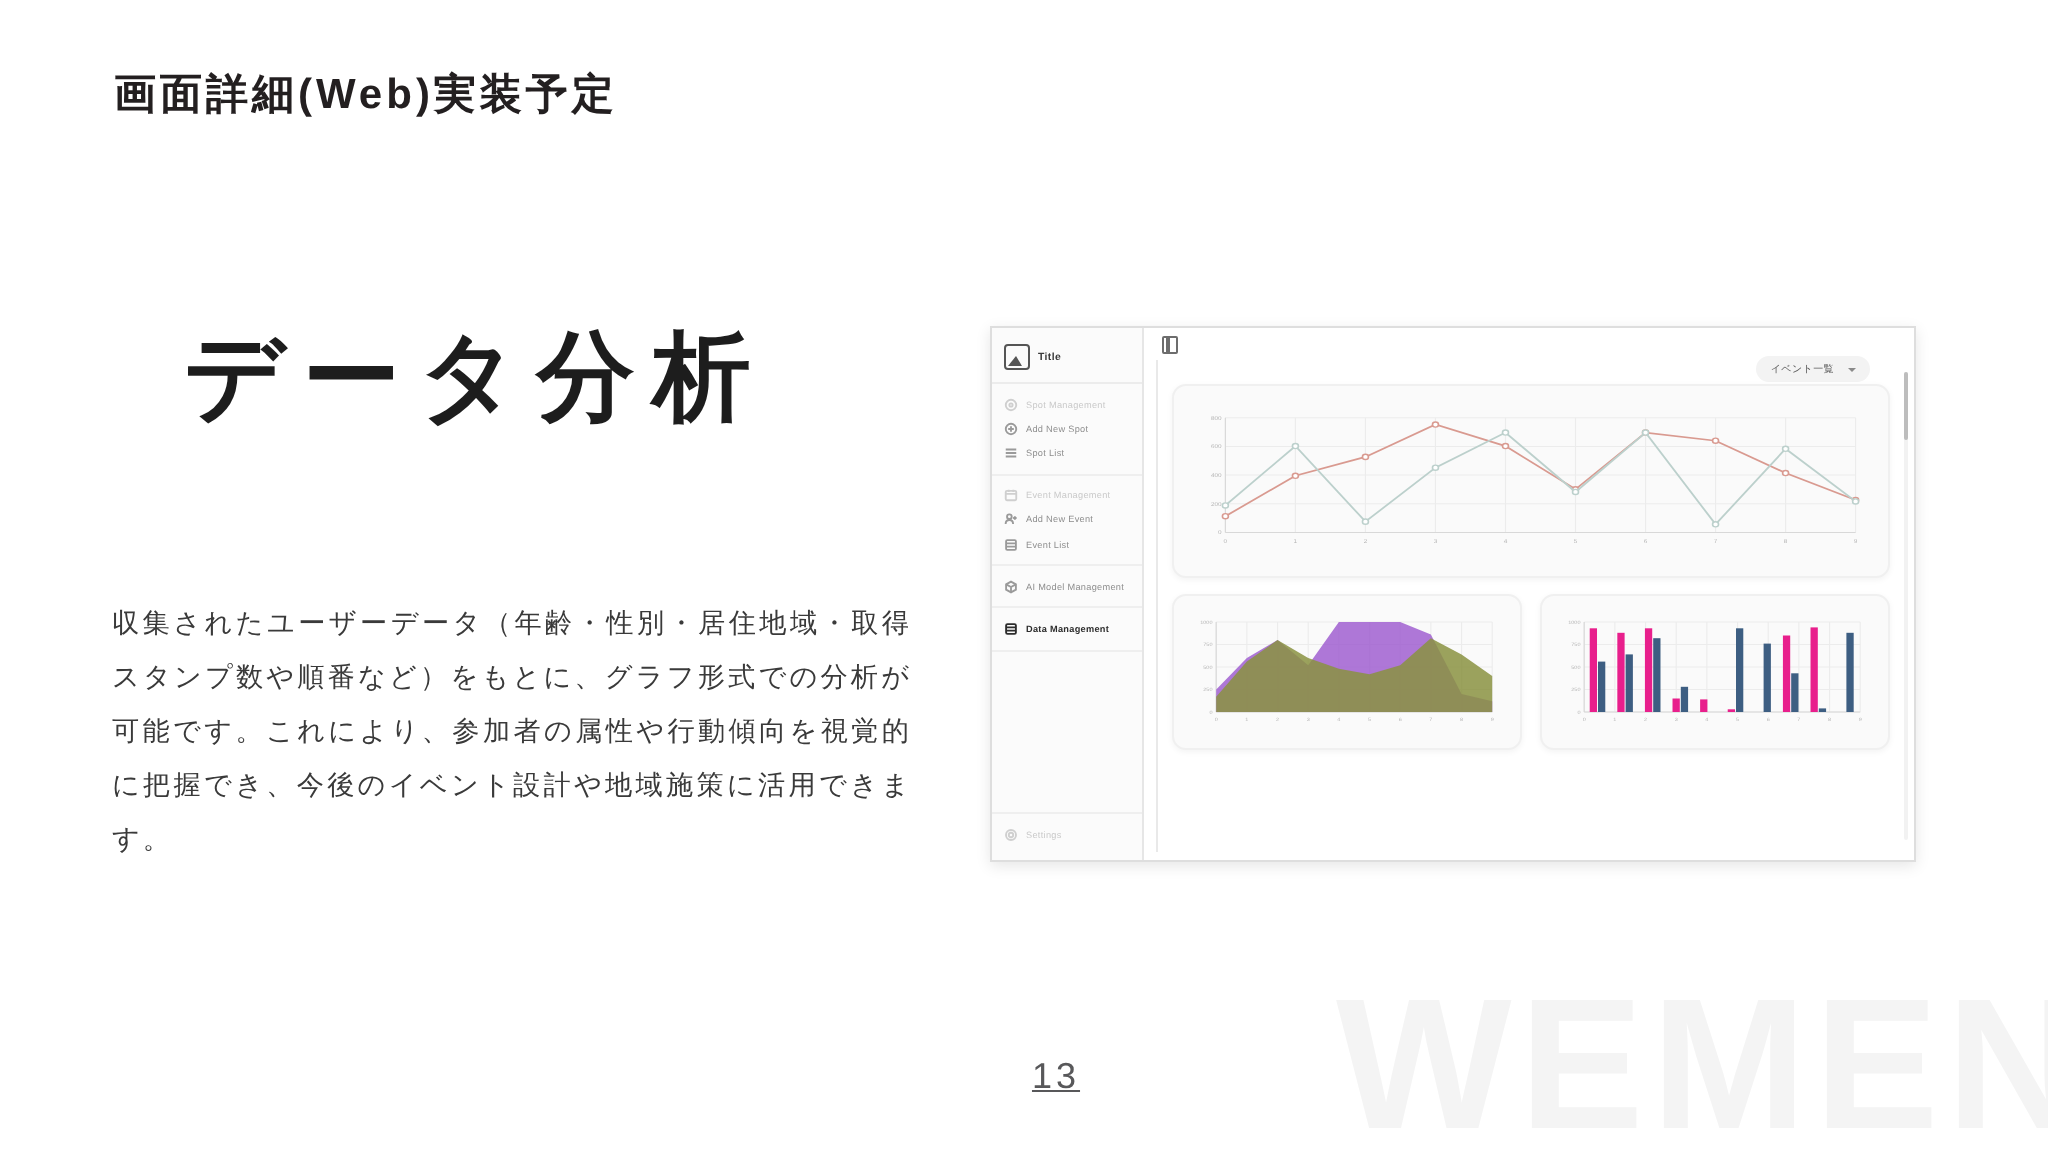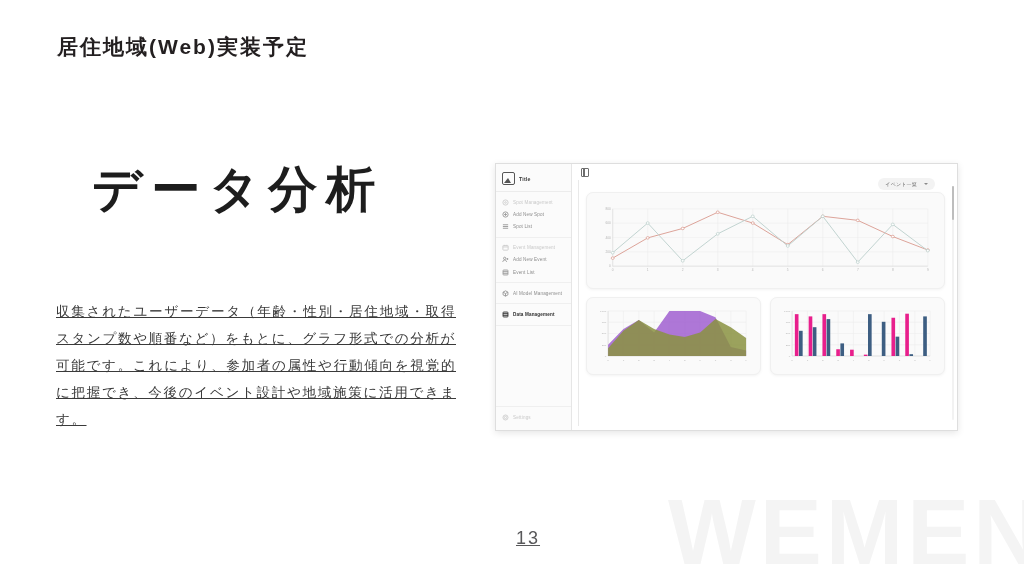--- a/index.html
+++ b/index.html
@@ -47,21 +47,20 @@
     position: absolute;
     left: 56px;
     top: 284px;
     width: 400px;
     font-size: 13.6px;
     line-height: 2.0;
     letter-spacing: 1.5px;
     color: #3a3a3a;
     text-align: justify;
     text-justify: inter-character;
-    text-decoration: underline;
   }
 
   
   .page-number {
     position: absolute;
     left: 16px;
     top: 528px;
     width: 1024px;
     text-align: center;
     font-size: 18px;
@@ -277,21 +276,21 @@
     left: 0; top: 0;
     width: 2px;
     height: 34px;
     background: #bdbdbd;
     border-radius: 1px;
   }
 </style>
 </head>
 <body>
 
-<div class="slide-title">居住地域(Web)実装予定</div>
+<div class="slide-title">画面詳細(Web)実装予定</div>
 
 <div class="big-heading">データ分析</div>
 
 <p class="body-copy">収集されたユーザーデータ（年齢・性別・居住地域・取得スタンプ数や順番など）をもとに、グラフ形式での分析が可能です。これにより、参加者の属性や行動傾向を視覚的に把握でき、今後のイベント設計や地域施策に活用できます。</p>
 
 <div class="page-number">13</div>
 
 <div class="watermark">WEMEN</div>
 
 <div class="dash">

